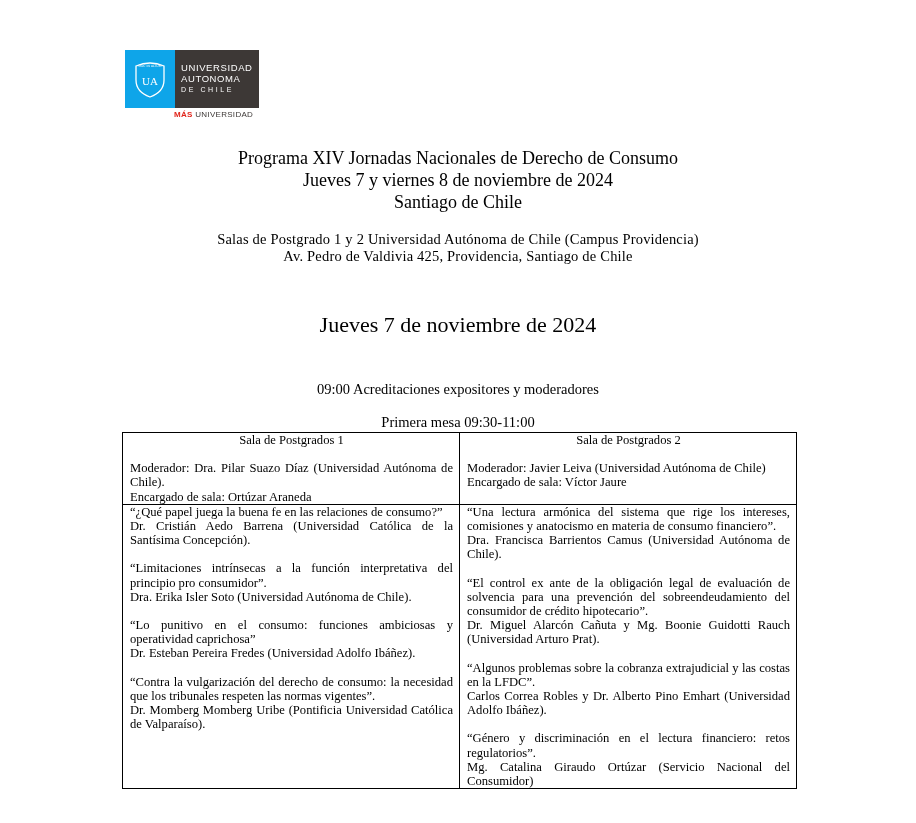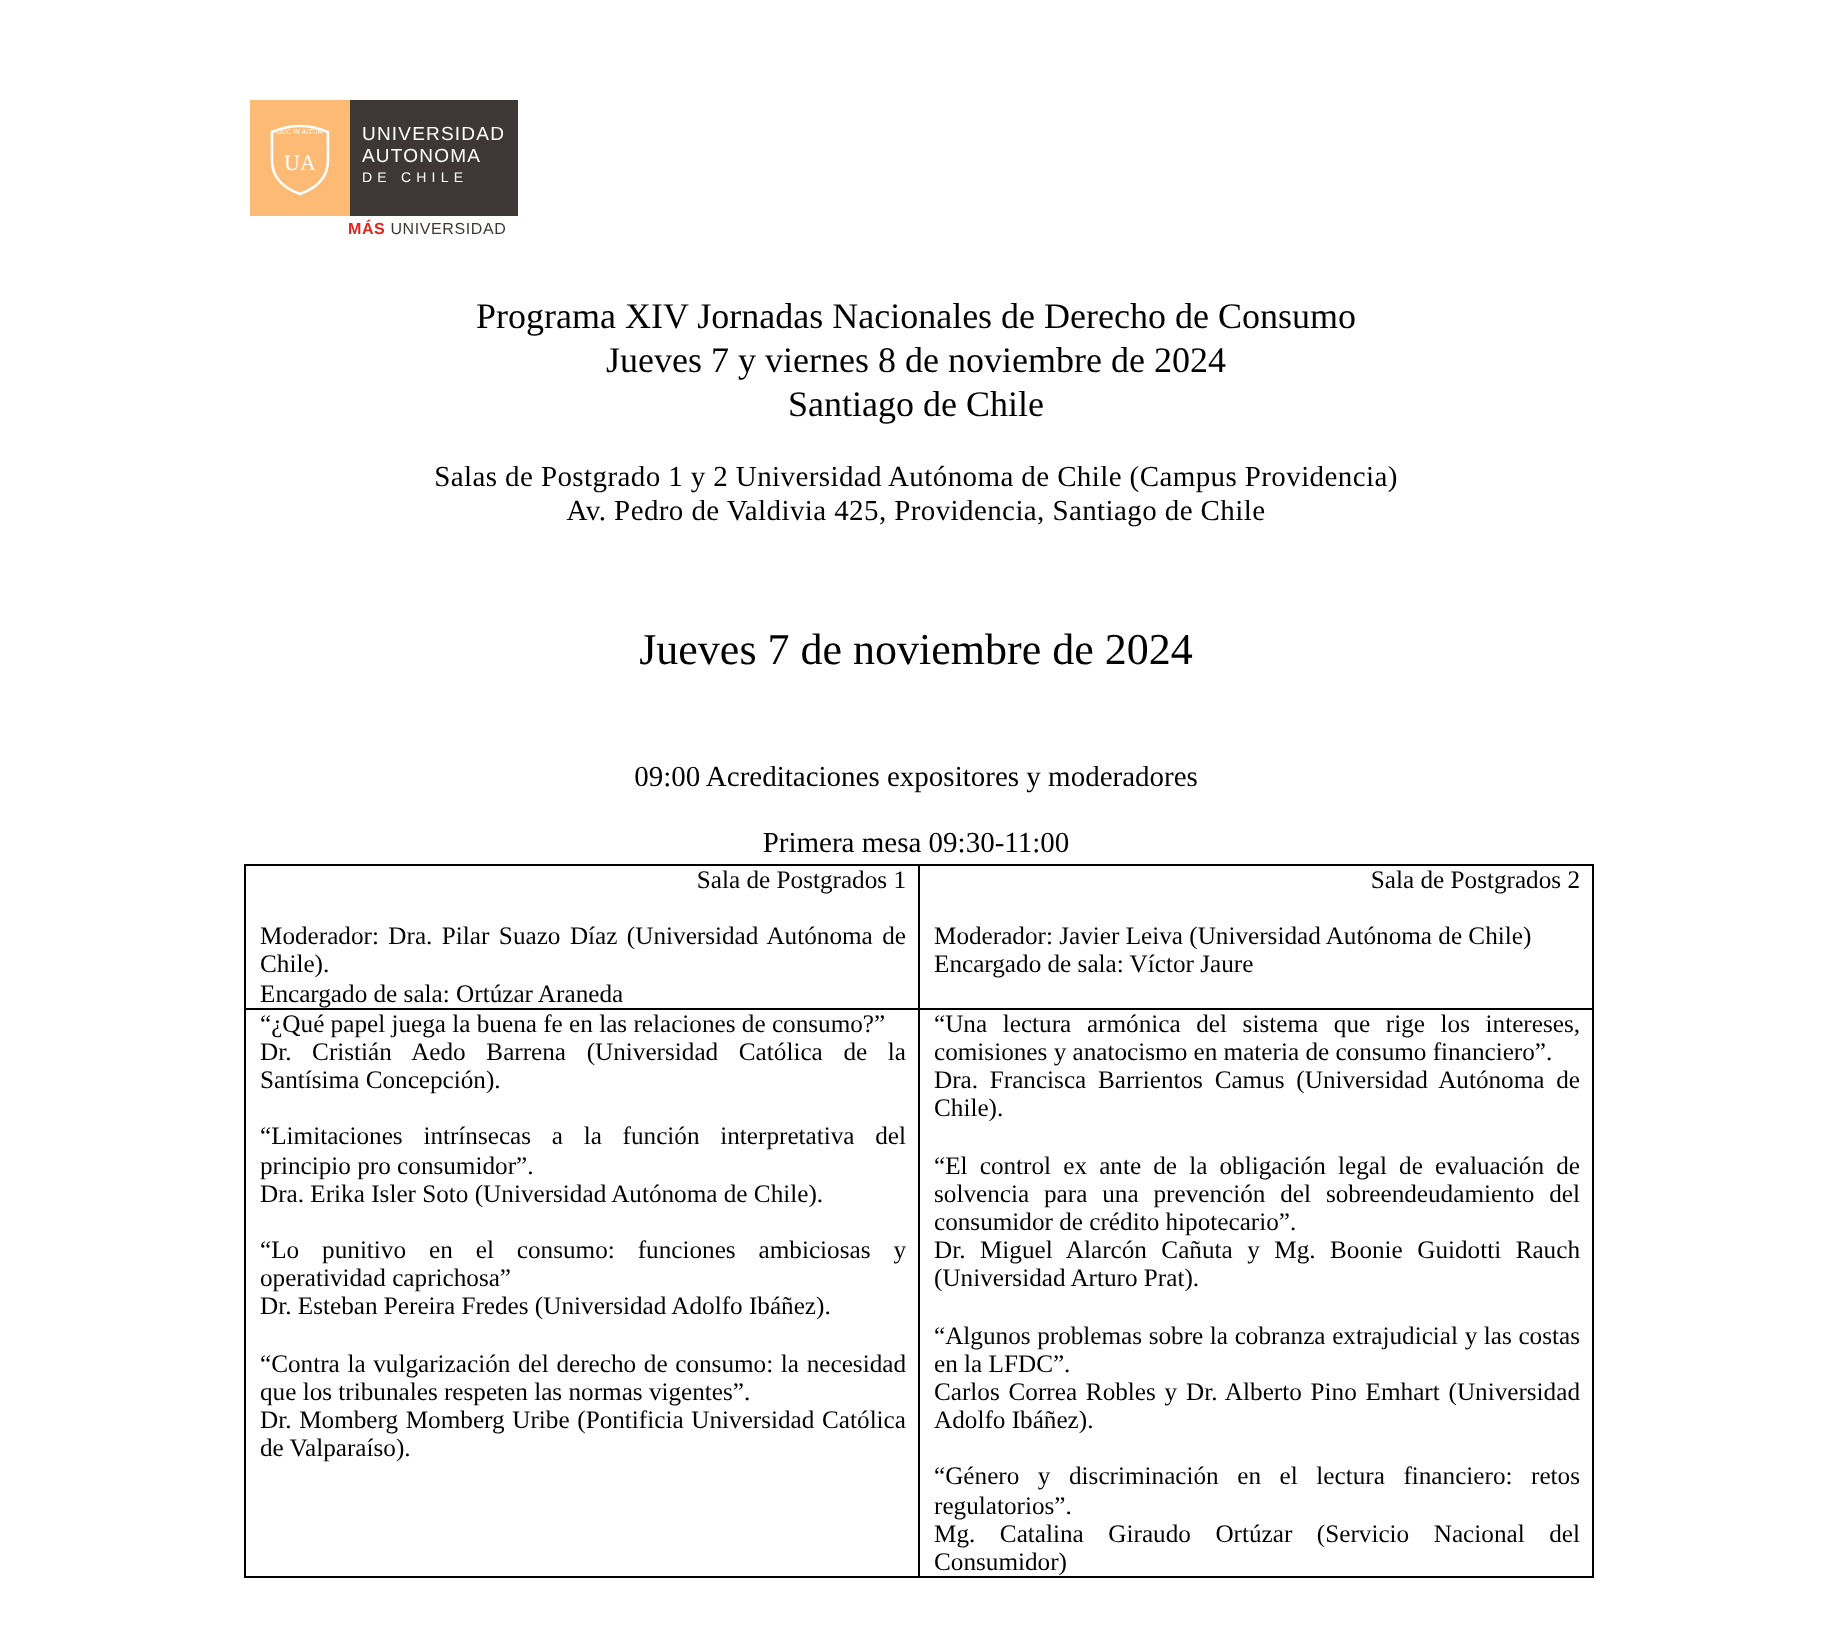--- a/index.html
+++ b/index.html
@@ -1,42 +1,42 @@
 <!DOCTYPE html>
 <html><head>
 <meta charset="utf-8">
 <style>
   html, body { margin: 0; padding: 0; background: #ffffff; }
   body { width: 916px; height: 823px; position: relative; overflow: hidden;
          font-family: "Liberation Serif", "DejaVu Serif", serif; color: #000; }
 
   
   .logo { position: absolute; left: 125px; top: 50px; width: 134px; height: 58px; display: flex; }
-  .logo-red { width: 50px; height: 58px; background: #fdba74; position: relative; text-decoration: underline; }
+  .logo-red { width: 50px; height: 58px; background: #0ea5e9; position: relative; text-decoration: underline; }
   .logo-shield { position: absolute; left: 9px; top: 8px; width: 32px; height: 40px; }
   .logo-dark { width: 84px; height: 58px; background: #3d3836; color: #fff;
                font-family: "Liberation Sans", "DejaVu Sans", sans-serif; padding: 12px 0 0 6px; box-sizing: border-box; }
   .logo-line1, .logo-line2 { font-size: 9.5px; line-height: 11px; letter-spacing: 0.6px; }
   .logo-line3 { font-size: 7px; line-height: 11px; letter-spacing: 2.6px; }
   .logo-tagline { position: absolute; left: 174px; top: 110px; font-family: "Liberation Sans", "DejaVu Sans", sans-serif;
                   font-size: 8px; color: #3d3836; letter-spacing: 0.3px; }
   .logo-tagline b { color: #e1251b; }
 
   .center { position: absolute; left: 0; width: 916px; text-align: center; }
   .title-block { top: 147px; font-size: 18px; line-height: 22px; }
   .venue-block { top: 231px; font-size: 14.5px; line-height: 17px; letter-spacing: 0.2px; }
   .day-title { top: 312px; font-size: 22px; }
   .accreditation { top: 381px; font-size: 14.5px; }
   .mesa-title { top: 414px; font-size: 14.5px; }
 
   table.program { position: absolute; left: 122px; top: 432px; width: 675px;
                   border-collapse: collapse; font-size: 12.6px; line-height: 14.2px; }
   table.program td { border: 1px solid #000; vertical-align: top; padding: 0 6px 0 7px; width: 50%; text-align: justify; }
   td.head { padding-bottom: 1px; }
-  .room { text-align: right; display: block; }
+  .room { text-align: center; display: block; }
   .gap { display: block; height: 14px; }
   .talk { display: block; }
   .talk + .talk { margin-top: 14px; }
 </style>
 </head>
 <body>
 
 <div class="logo">
   <div class="logo-red">
     <svg class="logo-shield" viewBox="0 0 32 40">

